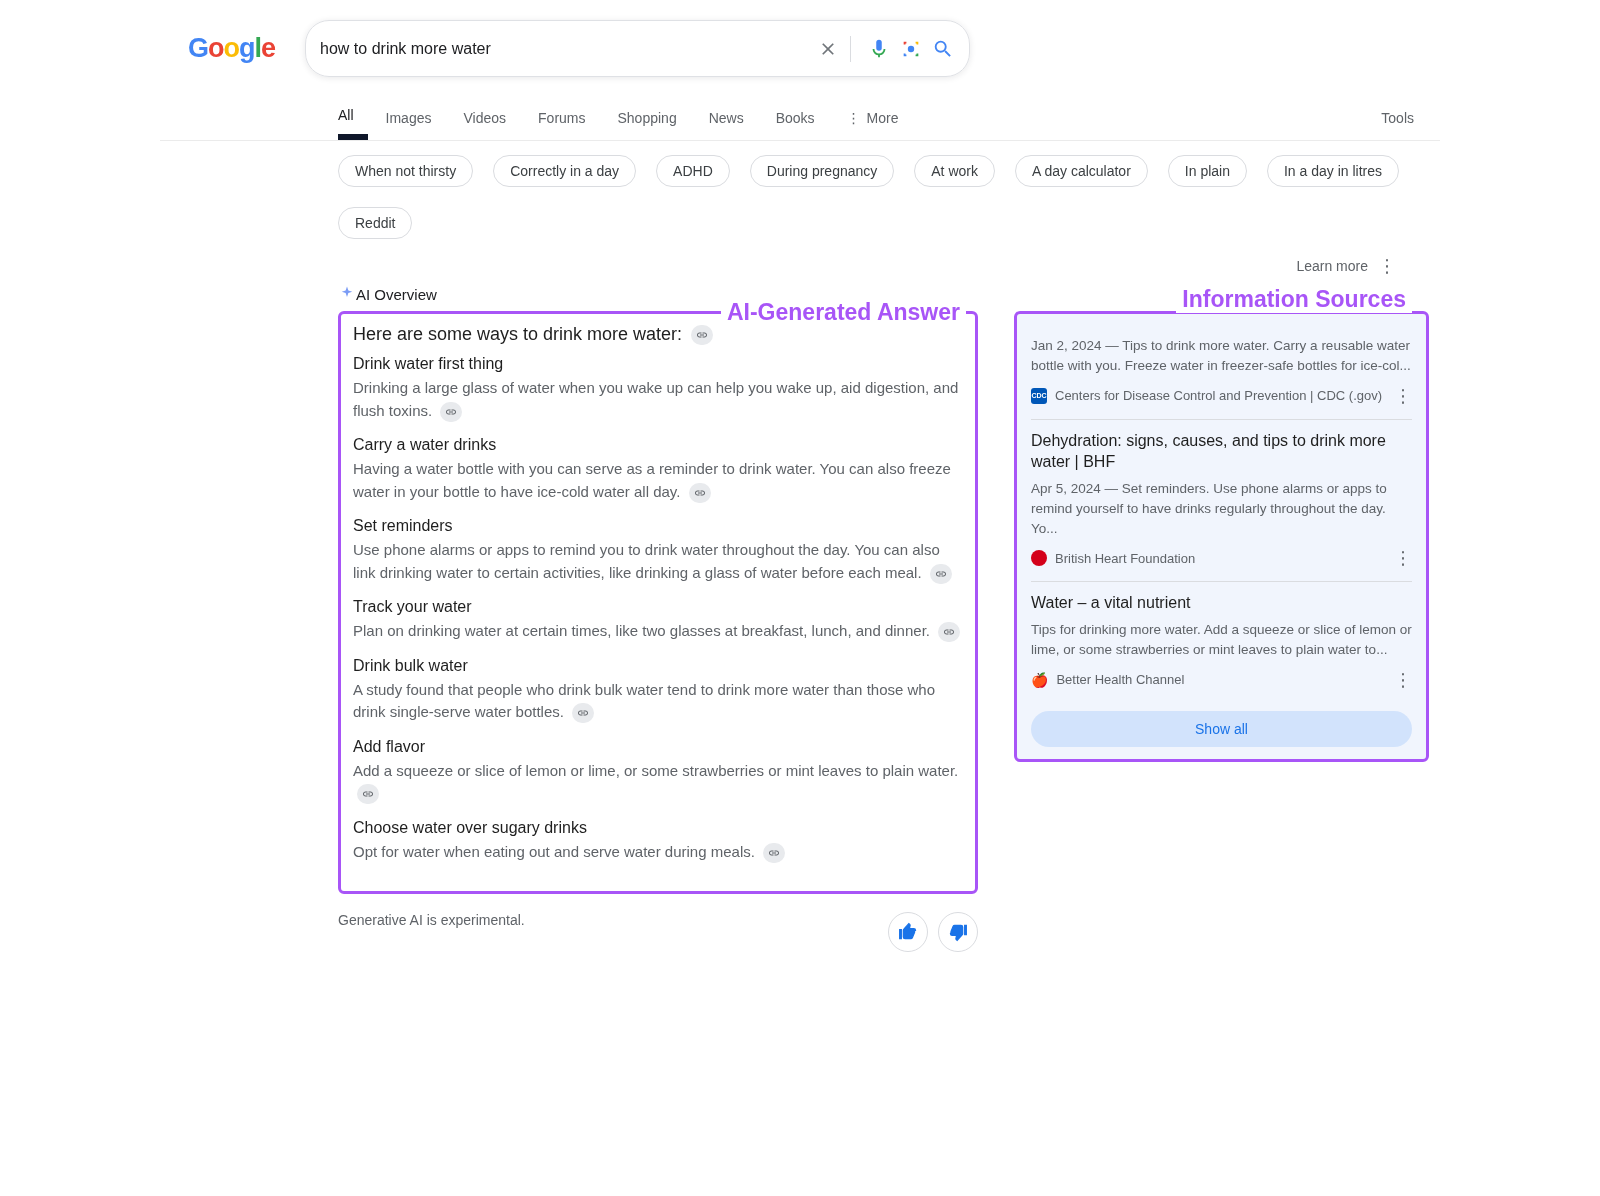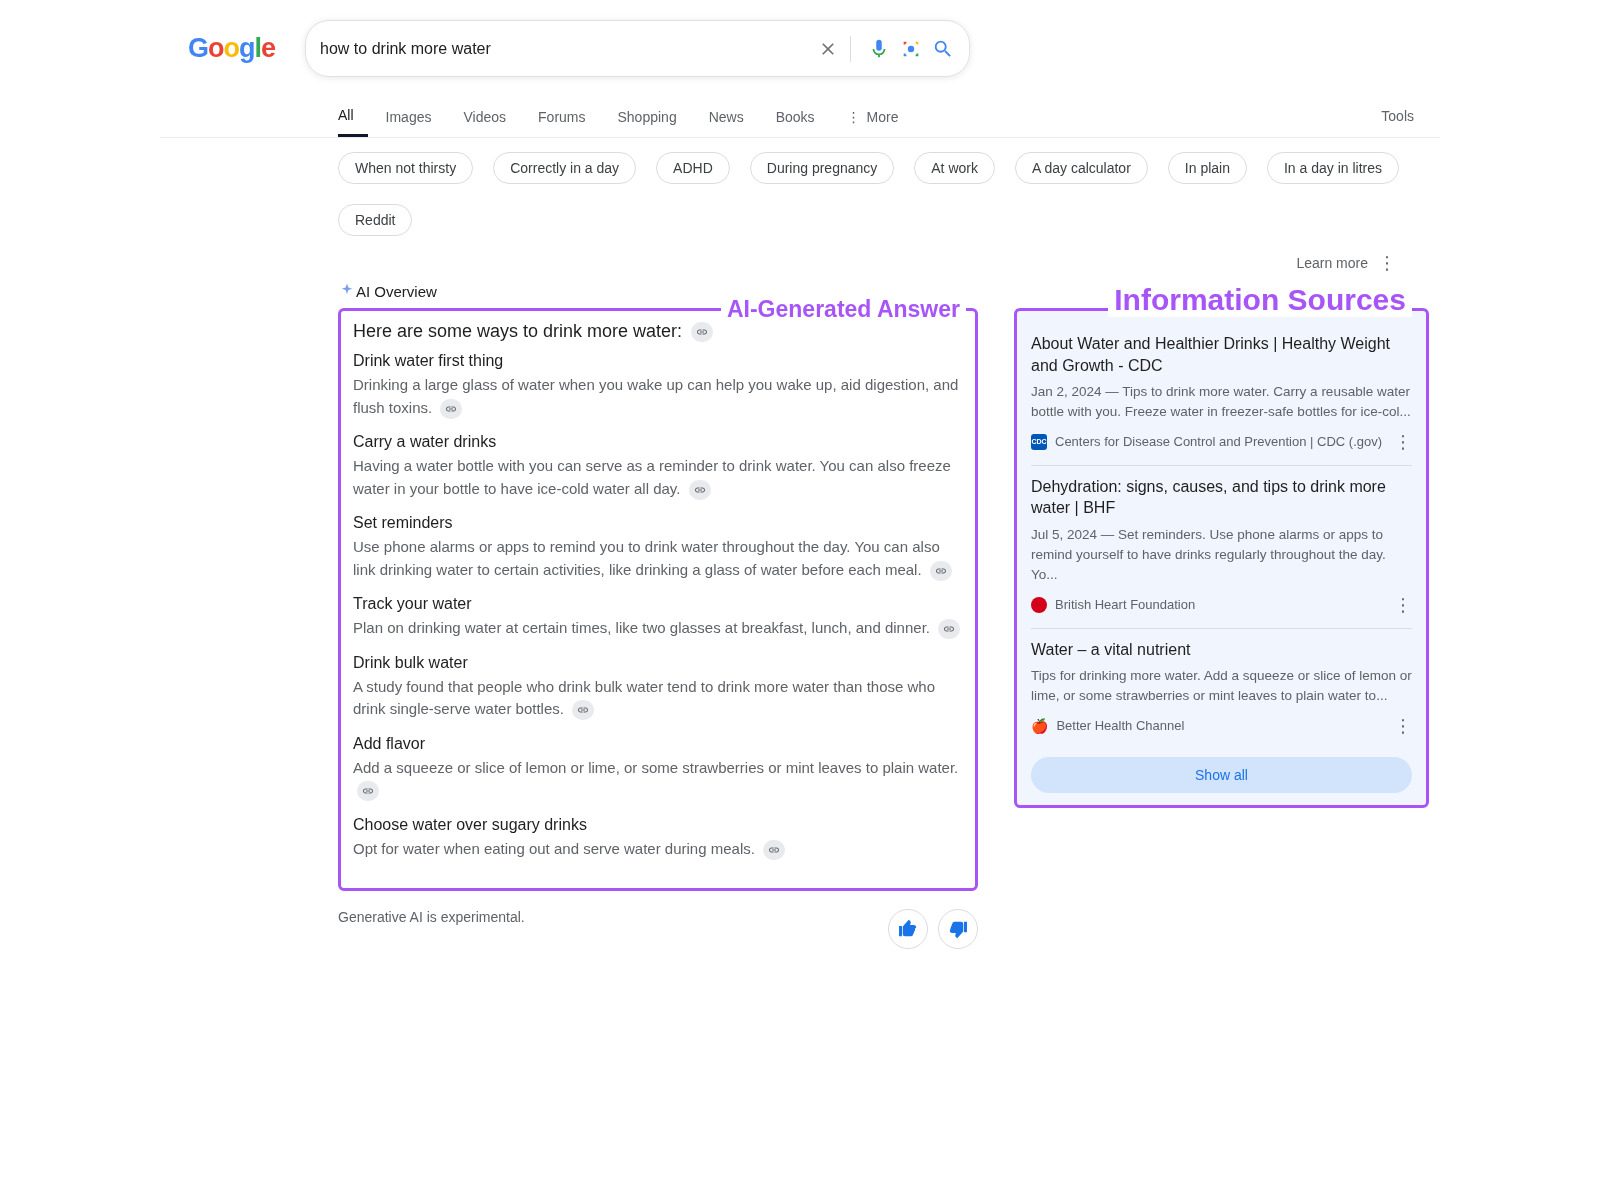--- a/index.html
+++ b/index.html
@@ -7,41 +7,41 @@
 .container { width: 1280px; margin: 0 auto; position: relative; }
 .header { display: flex; align-items: center; padding: 20px 0 0 28px; gap: 30px; }
 .logo { font-family: Arial, sans-serif; font-size: 27px; font-weight: bold; letter-spacing: -1px; }
 .logo .b { color: #4285f4; } .logo .r { color: #ea4335; } .logo .y { color: #fbbc05; } .logo .g { color: #34a853; }
 .searchbar { display: flex; align-items: center; width: 665px; height: 57px; border: 1px solid #dfe1e5; border-radius: 24px; padding: 0 14px; box-shadow: 0 1px 6px rgba(32,33,36,0.1); }
 .searchbar input { flex: 1; border: none; outline: none; font-size: 16px; color: #202124; background: transparent; }
 .searchbar .icon { width: 24px; height: 24px; display: flex; align-items: center; justify-content: center; margin-left: 8px; cursor: pointer; }
 .searchbar .divider { width: 1px; height: 26px; background: #dadce0; margin: 0 8px 0 10px; }
 .tabs-row { display: flex; align-items: center; padding: 0 0 0 178px; margin-top: 18px; border-bottom: 1px solid #ebebeb; font-size: 14px; }
 .tab { padding: 12px 14px 11px 0; margin-right: 18px; color: #5f6368; cursor: pointer; }
-.tab.active { color: #202124; border-bottom: 3px solid #0f172a; font-weight: 500; }
+.tab.active { color: #202124; border-bottom: 6px solid #0f172a; font-weight: 500; }
 .more-dots { color: #5f6368; display: flex; align-items: center; gap: 6px; }
 .tools { margin-left: auto; margin-right: 26px; color: #5f6368; cursor: pointer; }
 .chips-row { display: flex; gap: 20px; padding: 14px 0 14px 178px; flex-wrap: wrap; }
 .chip { border: 1px solid #dadce0; border-radius: 18px; padding: 7px 16px; font-size: 14px; color: #3c4043; cursor: pointer; background: #fff; }
 .content { padding: 14px 0 0 178px; position: relative; }
 .ai-header { display: flex; align-items: flex-end; gap: 0; margin-bottom: 8px; margin-top: 18px; }
 .sparkle { width: 18px; height: 18px; }
 .ai-title { font-size: 15px; color: #202124; font-weight: 500; }
 .learn-more { position: absolute; right: 44px; top: 2px; display: flex; align-items: center; gap: 10px; color: #5f6368; font-size: 14px; }
 .columns { display: flex; gap: 36px; align-items: flex-start; }
 .answer-box { width: 640px; border: 3px solid #a855f7; border-radius: 6px; padding: 10px 0 14px 0; position: relative; }
 .answer-label { position: absolute; top: -15px; right: 9px; background: #fff; color: #a855f7; font-weight: bold; font-size: 23px; padding: 0 6px; }
 .answer-intro { font-size: 18px; color: #1f1f1f; padding: 0 12px 10px 12px; }
 .link-badge { display: inline-flex; align-items: center; justify-content: center; width: 22px; height: 20px; background: #e8eaed; border-radius: 12px; margin-left: 4px; vertical-align: middle; cursor: pointer; }
 .link-badge svg { width: 12px; height: 12px; }
 .section { padding: 0 12px 14px 12px; }
 .section-title { font-size: 16px; color: #1f1f1f; font-weight: 500; margin-bottom: 4px; }
 .section-body { font-size: 15px; color: #5f6368; line-height: 1.5; }
 .sources-box { width: 415px; border: 3px solid #a855f7; border-radius: 6px; background: #f1f5fd; padding: 12px 14px; position: relative; }
-.sources-label { position: absolute; top: -28px; right: 14px; background: #fff; color: #a855f7; font-weight: bold; font-size: 30px; padding: 0 6px; }
+.sources-label { position: absolute; top: -28px; right: 14px; background: #fff; color: #a855f7; font-weight: bold; font-size: 23px; padding: 0 6px; }
 .source-item { padding: 10px 0 12px 0; border-bottom: 1px solid #dadce0; }
 .source-item:last-of-type { border-bottom: none; }
 .source-title { font-size: 16px; color: #1f1f1f; margin-bottom: 6px; line-height: 1.35; }
 .source-snippet { font-size: 13.5px; color: #5f6368; line-height: 1.5; margin-bottom: 8px; }
 .source-footer { display: flex; align-items: center; gap: 8px; font-size: 13px; color: #5f6368; }
 .favicon { width: 16px; height: 16px; border-radius: 3px; display: inline-block; }
 .fav-cdc { background: #0057b8; color: #fff; font-size: 7px; font-weight: bold; display: flex; align-items: center; justify-content: center; border-radius: 3px; }
 .fav-bhf { background: #d4001a; border-radius: 50%; }
 .fav-apple { color: #d4001a; font-size: 14px; }
 .src-more { margin-left: auto; color: #5f6368; cursor: pointer; font-size: 18px; }
@@ -213,31 +213,30 @@
                 </svg>
               </div>
           </div>
         </div>
       </div>
 
       <div class="sources-box">
         <div class="sources-label">Information Sources</div>
         <div id="sources">
             <div class="source-item">
-              <div class="source-title">About Water and Healthier Drinks | Healthy Weight and Growth - CDC</div>
               <div class="source-snippet">Jan 2, 2024 — Tips to drink more water. Carry a reusable water bottle with you. Freeze water in freezer-safe bottles for ice-col...</div>
               <div class="source-footer">
                 <span class="favicon fav-cdc">CDC</span>
                 <span>Centers for Disease Control and Prevention | CDC (.gov)</span>
                 <span class="src-more">⋮</span>
               </div>
             </div>
             <div class="source-item">
               <div class="source-title">Dehydration: signs, causes, and tips to drink more water | BHF</div>
-              <div class="source-snippet">Jul 5, 2024 — Set reminders. Use phone alarms or apps to remind yourself to have drinks regularly throughout the day. Yo...</div>
+              <div class="source-snippet">Apr 5, 2024 — Set reminders. Use phone alarms or apps to remind yourself to have drinks regularly throughout the day. Yo...</div>
               <div class="source-footer">
                 <span class="favicon fav-bhf"></span>
                 <span>British Heart Foundation</span>
                 <span class="src-more">⋮</span>
               </div>
             </div>
             <div class="source-item">
               <div class="source-title">Water – a vital nutrient</div>
               <div class="source-snippet">Tips for drinking more water. Add a squeeze or slice of lemon or lime, or some strawberries or mint leaves to plain water to...</div>
               <div class="source-footer">

